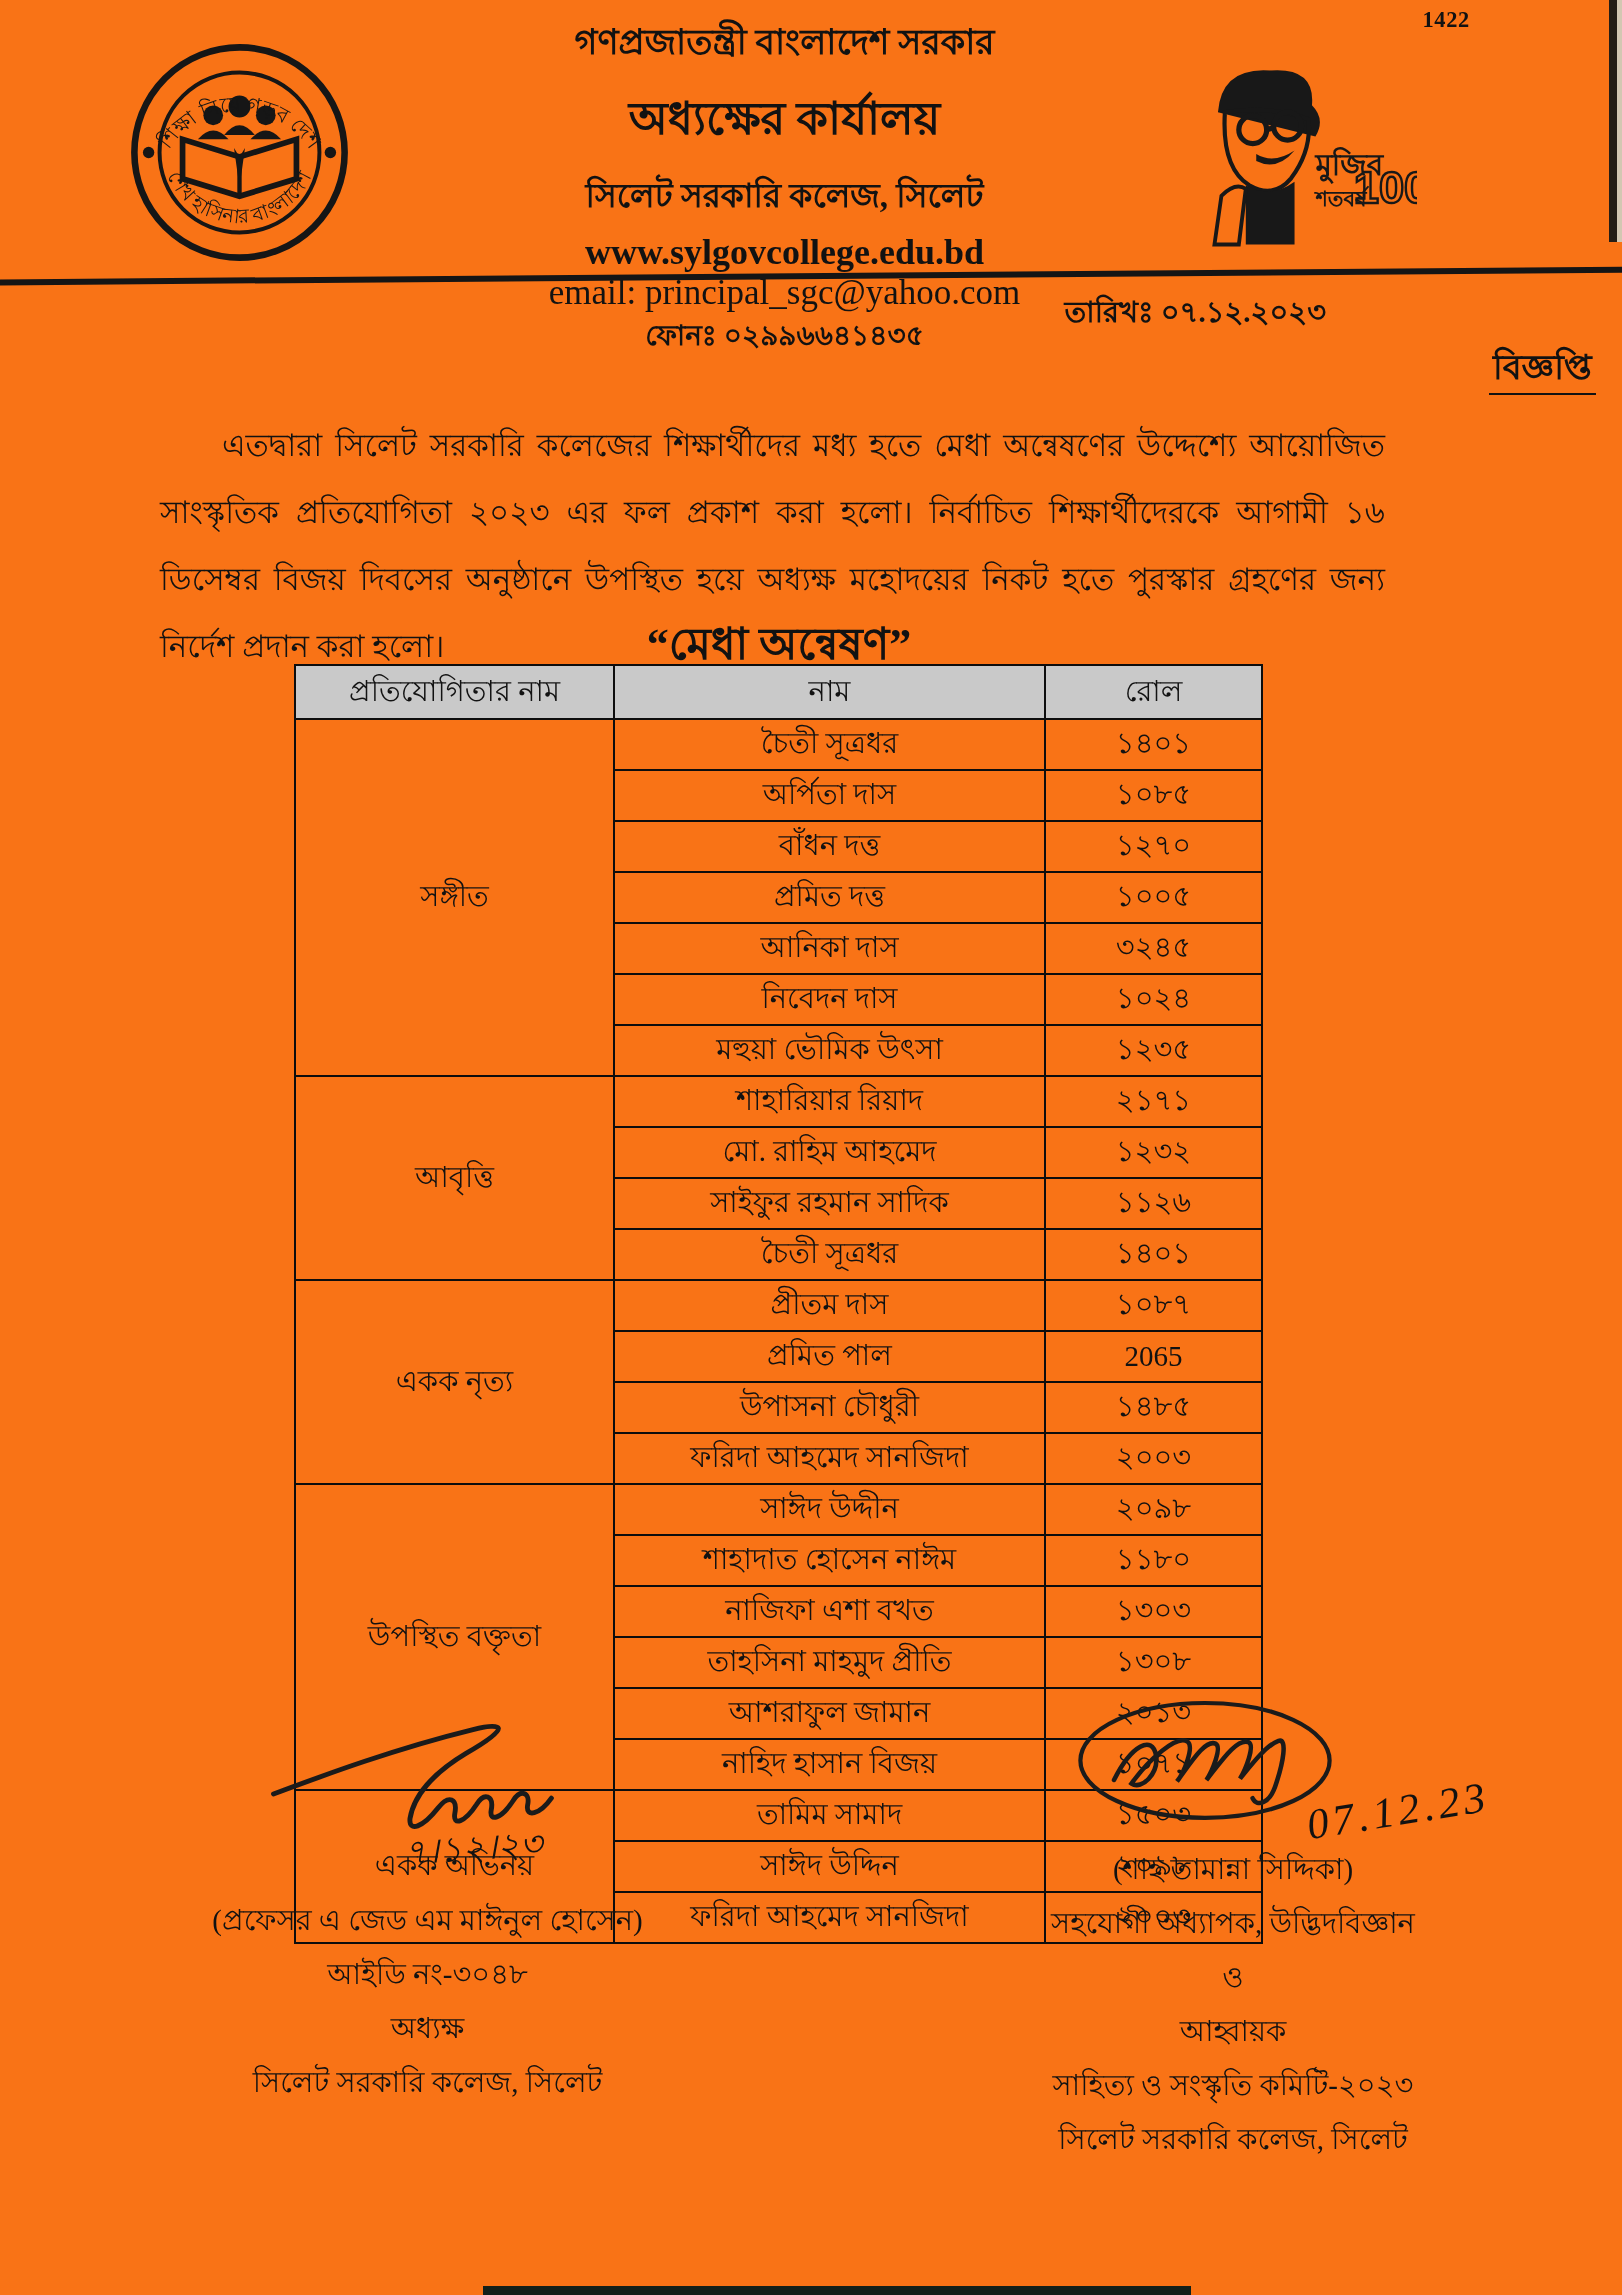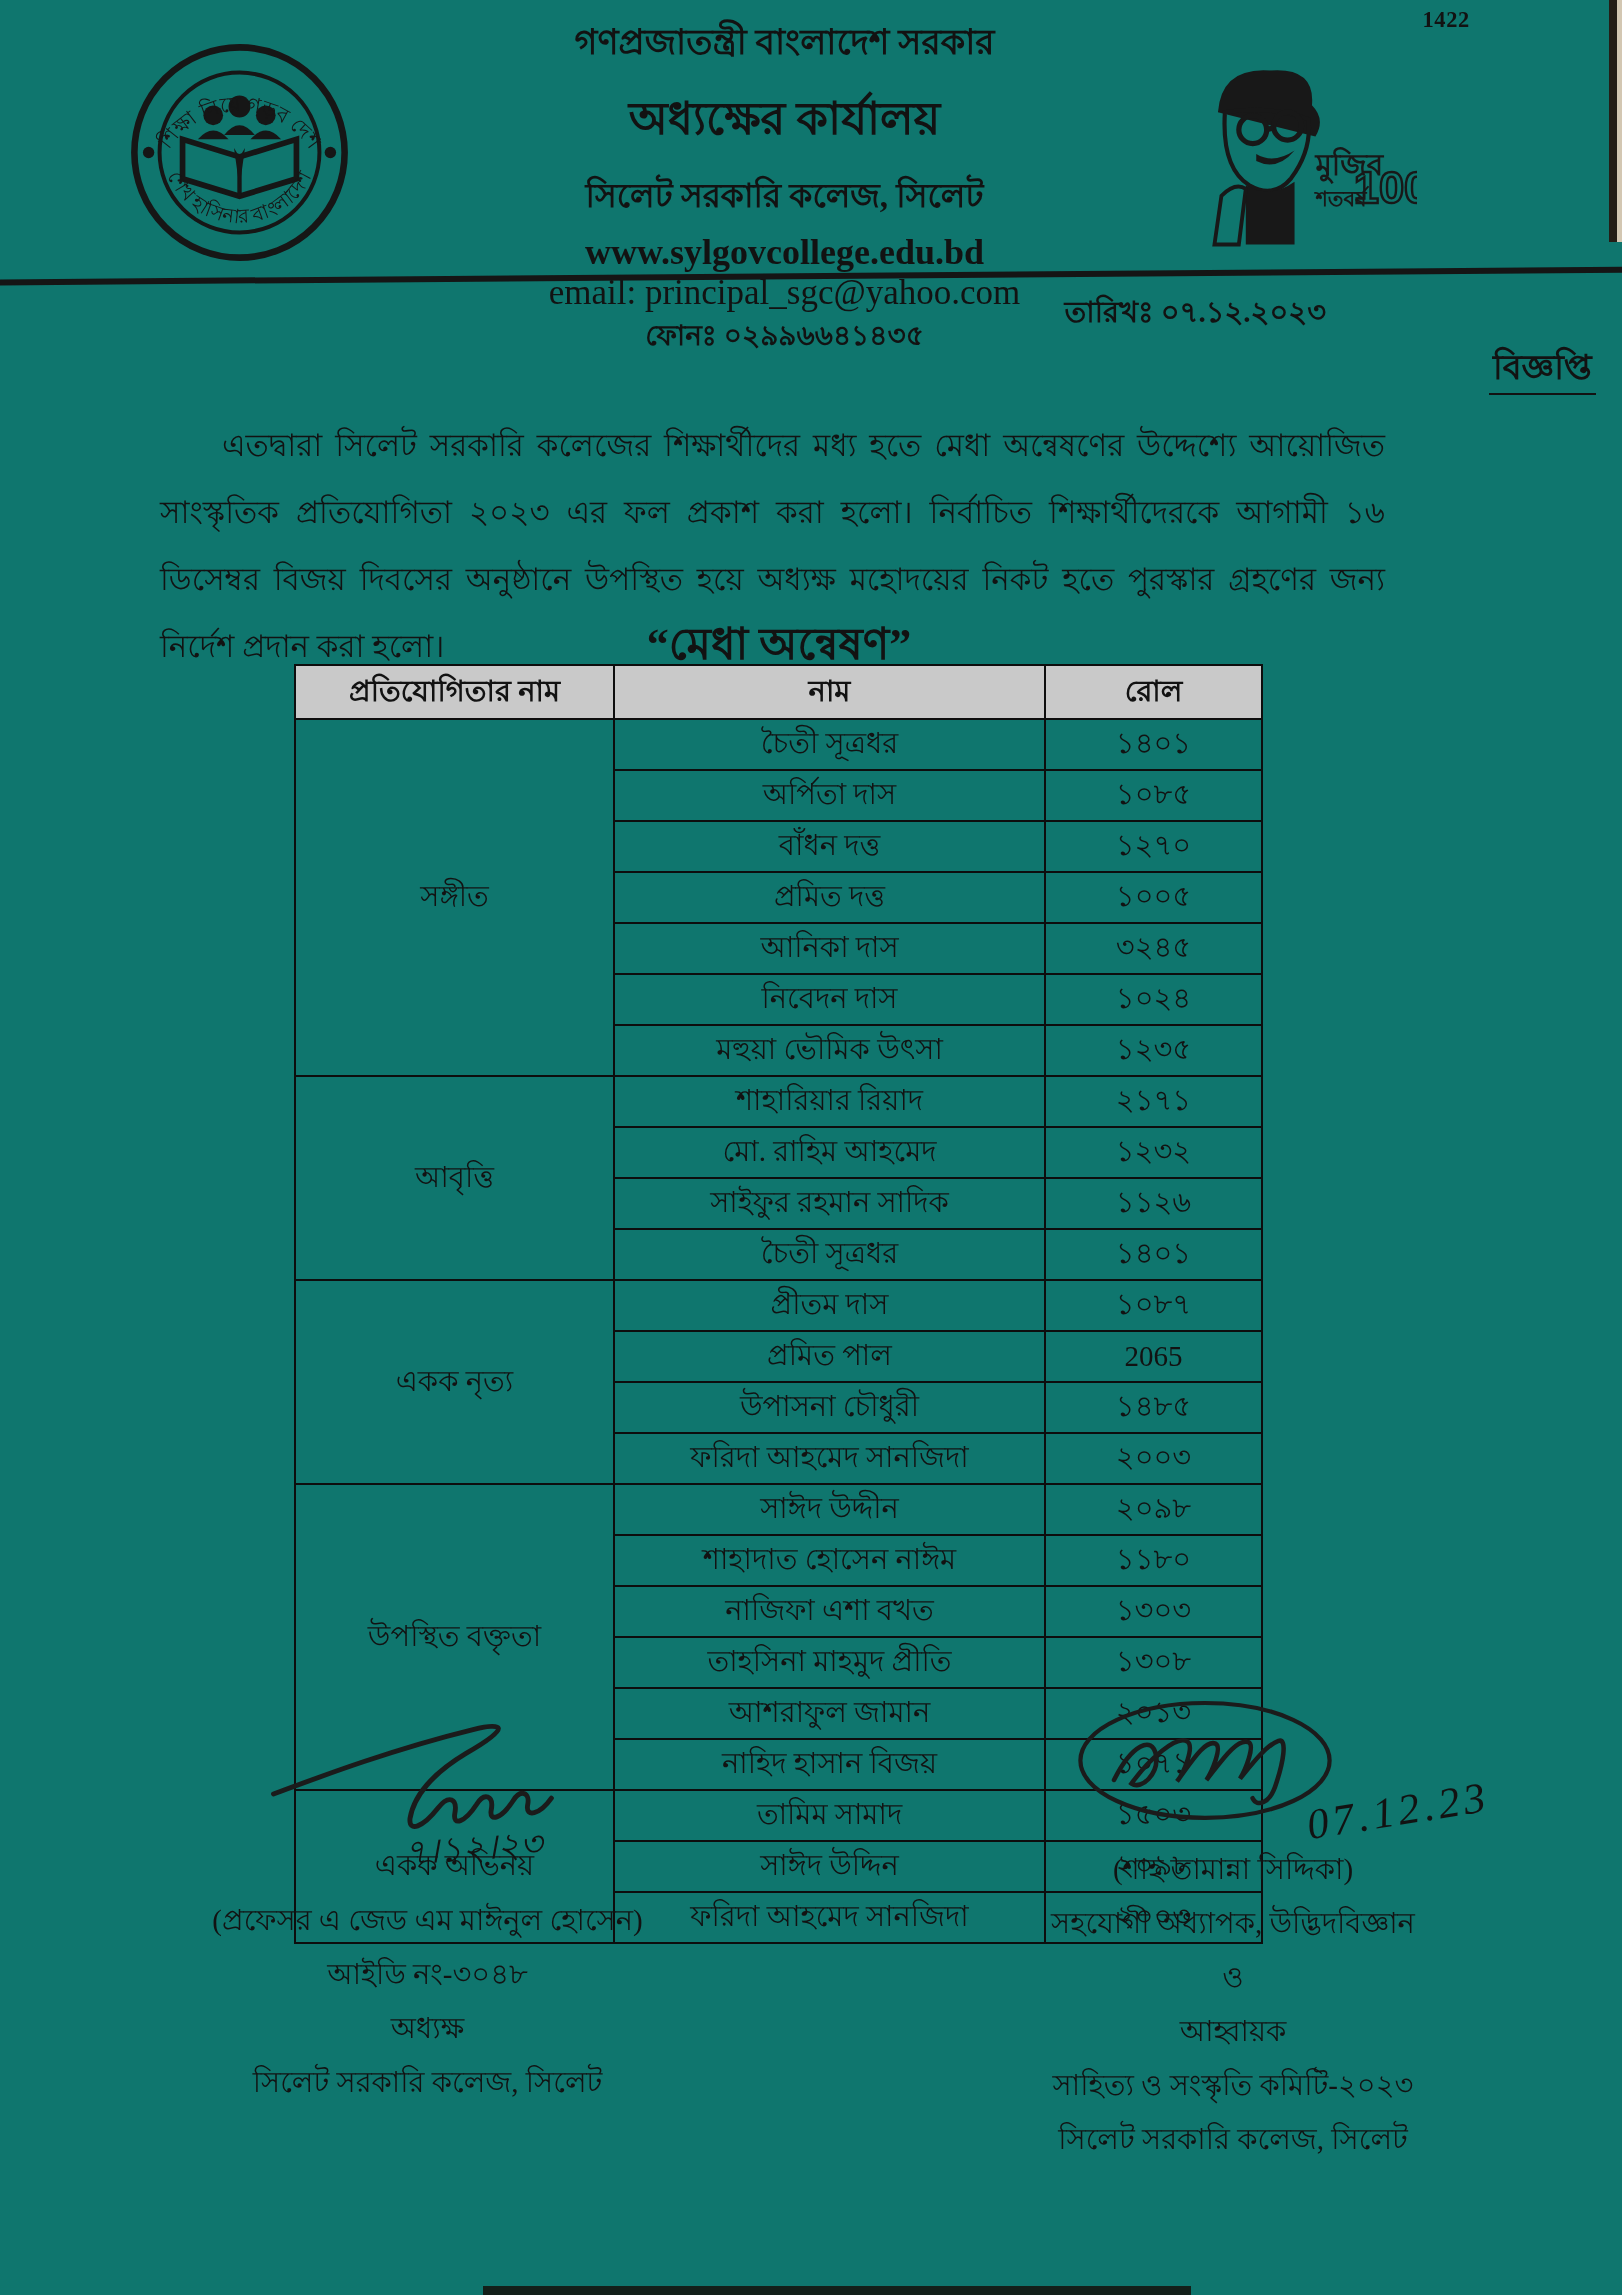--- a/index.html
+++ b/index.html
@@ -1,20 +1,20 @@
 <!DOCTYPE html>
 <html style="font-size:11.2px"><head>
 <meta charset="utf-8">
 <style>
   html,body{margin:0;padding:0;background:#e9e7e4;}
   .page{
     position:relative;
     width:1623px;height:2295px;
     margin:0 auto;
-    background:#0f766e;
+    background:#f97316;
     font-family:"Liberation Serif","DejaVu Serif",serif;
     color:#121212;
     overflow:hidden;
   }
   
   .scan-number{
     position:absolute;top:7px;right:153px;
     font-size:22.4px;font-weight:bold;letter-spacing:0.7px;
   }
   .header-center{
@@ -54,21 +54,21 @@
   .table-title{font-size:44px;font-weight:bold;}
   table.results{
     position:absolute;left:294px;top:664px;width:967px;
     border-collapse:collapse;table-layout:fixed;
   }
   table.results col.c1{width:319px;}
   table.results col.c2{width:431px;}
   table.results col.c3{width:217px;}
   table.results th{
     background:#c9c9c9;border:2.8px solid #0d0d0d;
-    font-size:29px;font-weight:bold;height:52px;padding:0;margin-top:45px;
+    font-size:29px;font-weight:normal;height:52px;padding:0;margin-top:45px;
   }
   table.results td{
     border:2.1px solid #0d0d0d;font-size:29px;height:39px;padding:0;
   }
   td.name-cell{padding:0 7px 0 17px;text-align:center;}
   td.roll-cell{text-align:center;}
   td.cat-cell{text-align:center;vertical-align:middle;}
   
   .sig-left{position:absolute;left:179px;top:1710px;width:497px;text-align:center;}
   .sig-right{position:absolute;left:956px;top:1696px;width:554px;text-align:center;}

